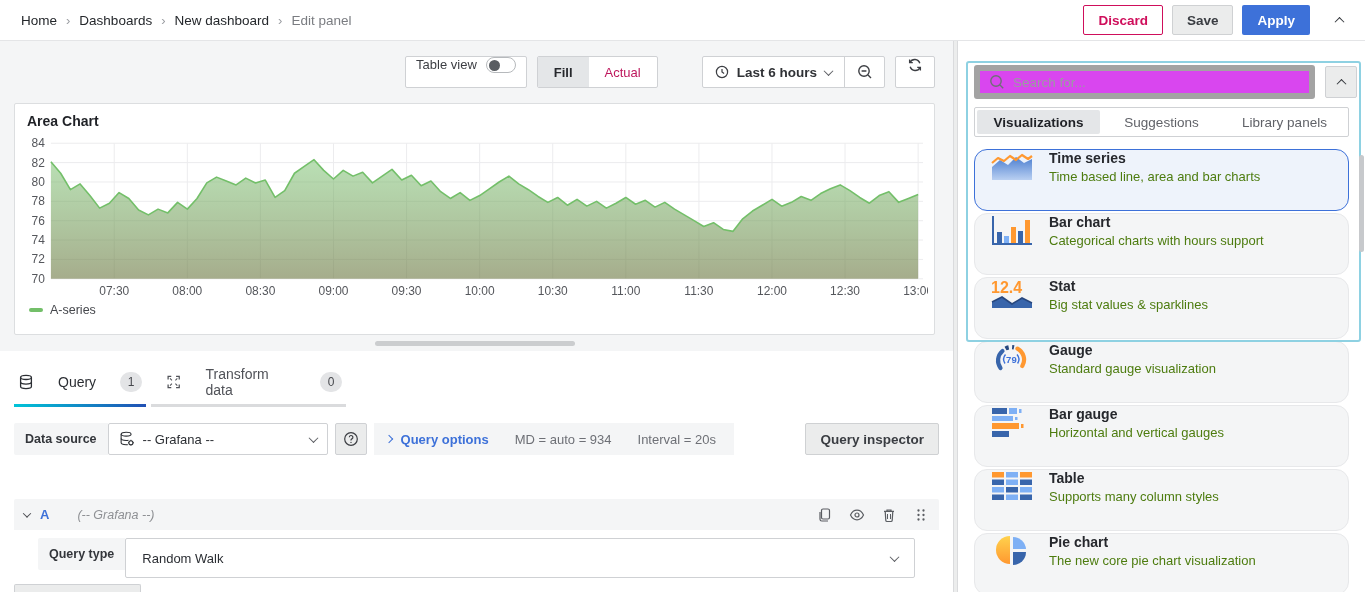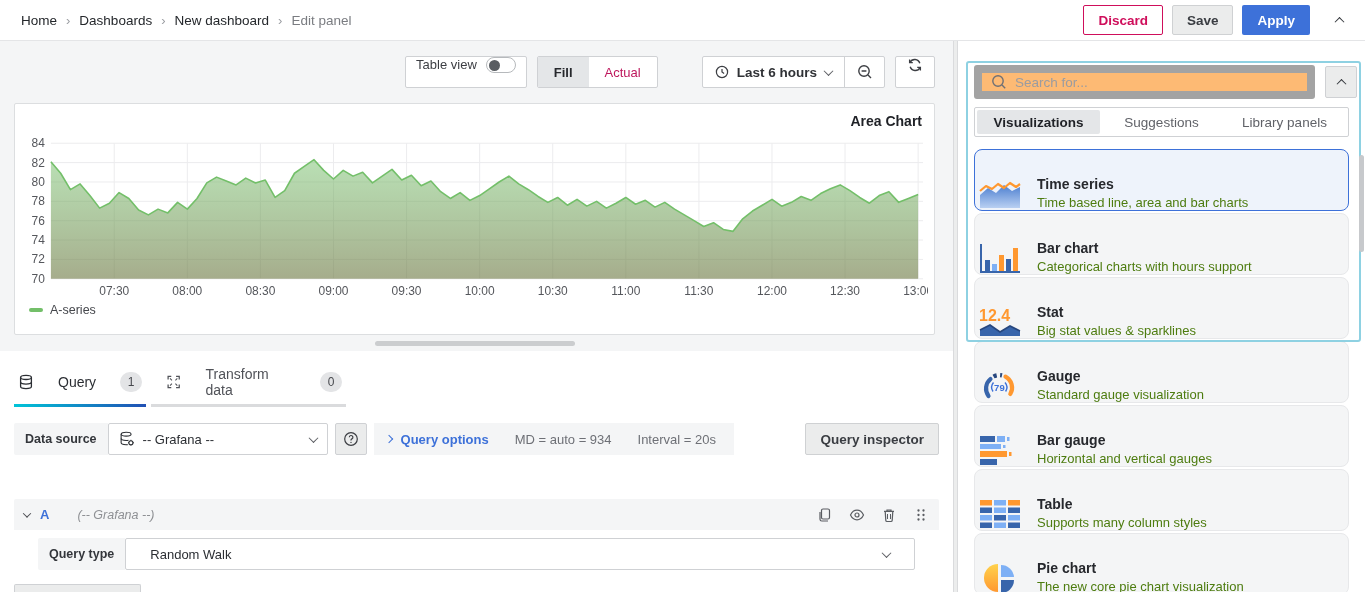--- a/index.html
+++ b/index.html
@@ -49,21 +49,21 @@
   .tp-main { display:flex; align-items:center; gap:8px; padding:0 12px; height:100%; cursor:pointer;
     font-weight:600; color:#303236; font-size:13.5px; }
   .tp-zoom { width:40px; height:100%; border-left:1px solid #cfd1d4; display:flex;
     align-items:center; justify-content:center; cursor:pointer; }
   #refresh-box { width:40px; justify-content:center; cursor:pointer; }
   .icon16 { width:16px; height:16px; display:block; }
   .icon14 { width:14px; height:14px; display:block; }
 
   
   #viz-panel { margin-top:15px; background:#fff; border:1px solid #dcdee0; border-radius:2px; height:232px; }
-  #viz-panel-title { font-size:14px; font-weight:700; color:#1f2126; padding:9px 12px 2px;text-align:right; }
+  #viz-panel-title { font-size:14px; font-weight:700; color:#1f2126; padding:9px 12px 2px; }
   #chart-wrap { padding:0 6px; }
   #chart-legend { display:flex; align-items:center; gap:7px; padding:0 0 4px 14px; }
   #legend-swatch { width:14px; height:4px; border-radius:2px; background:#73bf69; }
   #legend-label { font-size:12.5px; color:#45474c; }
   #h-resize { height:16px; display:flex; align-items:center; justify-content:center; }
   #h-resize .bar { width:200px; height:5px; border-radius:3px; background:#cbcdcf; cursor:row-resize; }
 
   
   #query-area { background:#fff; flex:1; padding:0 14px; display:flex; flex-direction:column; min-height:0; }
   #qt-tabs { display:flex; gap:16px; position:relative; width:332px; padding-top:9px; }
@@ -90,45 +90,45 @@
   #q-inspector { margin-left:auto; }
 
   #query-card { margin-top:44px; }
   #query-card-header { height:31px; background:#f4f5f6; border-radius:2px 2px 0 0;
     display:flex; align-items:center; gap:10px; padding:0 10px; }
   #query-card-header .refid { color:#3d71d9; font-size:13px; font-weight:600; margin-right:18px; cursor:pointer; }
   #query-card-header .ds-hint { color:#8e9094; font-size:12.5px; font-style:italic; }
   .row-icons { margin-left:auto; display:flex; align-items:center; gap:16px; color:#5a5d62; }
   .row-icons .icn { width:16px; height:16px; cursor:pointer; display:flex; }
   #query-card-body { padding:8px 0 0 24px; display:flex; }
-  #qtype-select { flex:1; max-width:790px; height:32px; background:#fff; border:1px solid #cfd1d4;
-    border-radius:2px; display:flex; align-items:center; padding:0 24px; font-size:13px; cursor:pointer; }
+  #qtype-select { flex:1; max-width:790px; height:40px; background:#fff; border:1px solid #cfd1d4;
+    border-radius:2px; display:flex; align-items:center; padding:0 16px; font-size:13px; cursor:pointer; }
   #qtype-select .chev { margin-left:auto; color:#5c5e63; }
   #add-query-stub { margin-top:auto; width:127px; height:8px; background:#ebecec;
     border:1px solid #cfd1d4; border-bottom:none; border-radius:2px 2px 0 0; cursor:pointer; }
 
   
   #highlight-ring { position:absolute; left:8px; top:20px; width:395px; height:281px;
     border:2px solid #8ed1e2; border-radius:3px; pointer-events:none; }
   #search-row { display:flex; align-items:center; gap:10px; }
-  #search-box { flex:1; height:34px; border:8px solid #a3a3a3; border-radius:3px; background:#fdba74;
+  #search-box { flex:1; height:34px; border:6px solid #a3a3a3; border-radius:3px; background:#d946ef;
     display:flex; align-items:center; gap:8px; padding:0 9px; }
   #search-input { border:none; outline:none; flex:1; font-size:13.5px; color:#2b2e33;
     font-family:inherit; background:transparent; }
   #search-input::placeholder { color:#9a9ca1; }
   #rp-collapse { width:32px; height:32px; background:#ebecec; border:1px solid #cfd1d4; border-radius:2px;
     display:flex; align-items:center; justify-content:center; cursor:pointer; color:#33363b; }
   #viz-tabs { margin-top:8px; margin-right:8px; height:30px; background:#fff; border:1px solid #cfd1d4;
     border-radius:2px; display:flex; align-items:center; padding:2px; }
   .viz-tab { flex:1; height:24px; display:flex; align-items:center; justify-content:center;
     font-size:13.5px; color:#606268; cursor:pointer; border-radius:2px; }
   .viz-tab.active { background:#e4e6e8; color:#1f2126; font-weight:700; }
   #viz-list { margin-top:12px; margin-right:8px; display:flex; flex-direction:column; gap:2px; }
-  .viz-card { height:62px; background:#f4f5f6; border:1px solid #e7e8ea; border-radius:8px;
-    display:flex; align-items:flex-end; padding:0 2px; gap:14px; cursor:pointer; }
+  .viz-card { height:62px; background:#f4f5f6; border:1px solid #e7e8ea; border-radius:13px;
+    display:flex; align-items:flex-start; padding:0 14px; gap:14px; cursor:pointer; }
   .viz-card.selected { background:#eef3fb; border:1.5px solid #3d71d9; }
   .viz-card .viz-icon { width:46px; display:flex; justify-content:center; flex:0 0 auto; }
   .viz-card .viz-name { font-size:14px; font-weight:700; color:#26282d; margin-bottom:3px; }
   .viz-card .viz-desc { font-size:13px; color:#4d7c0f; }
   #rp-scrollbar { position:absolute; right:1px; top:114px; width:5px; height:97px;
     background:#c7c9cc; border-radius:3px; cursor:pointer; }
 </style>
 </head>
 <body>
 

